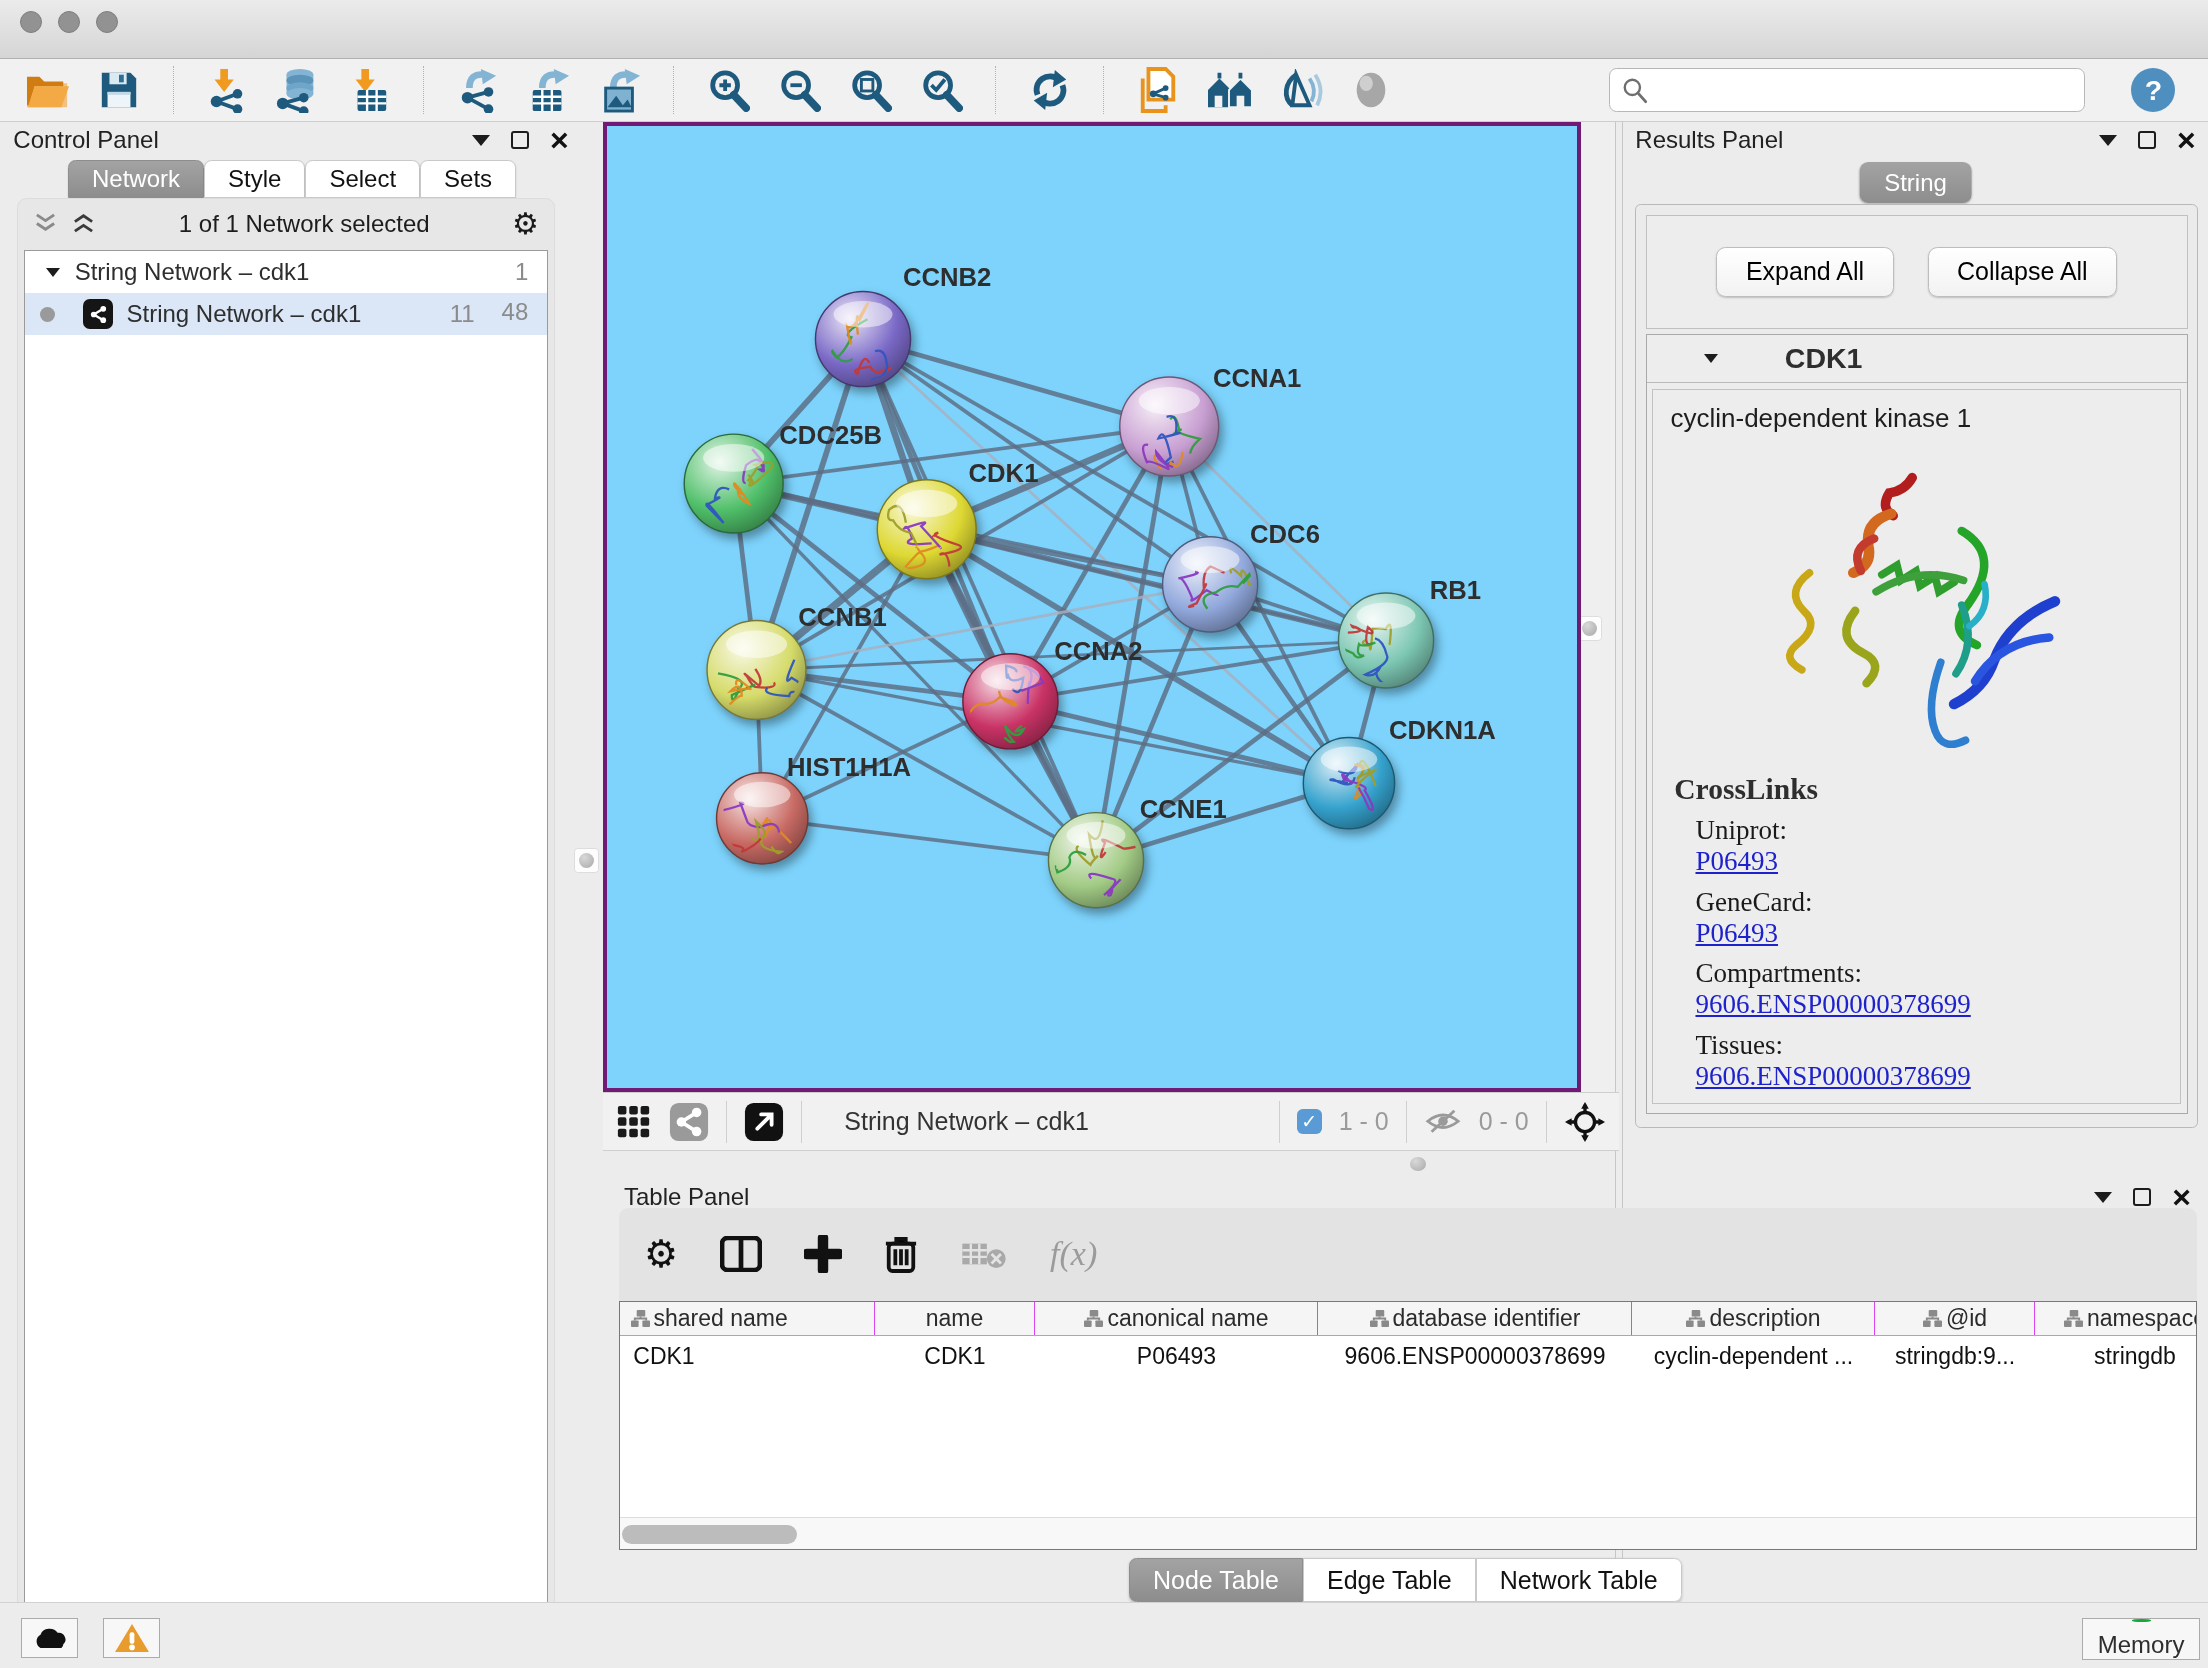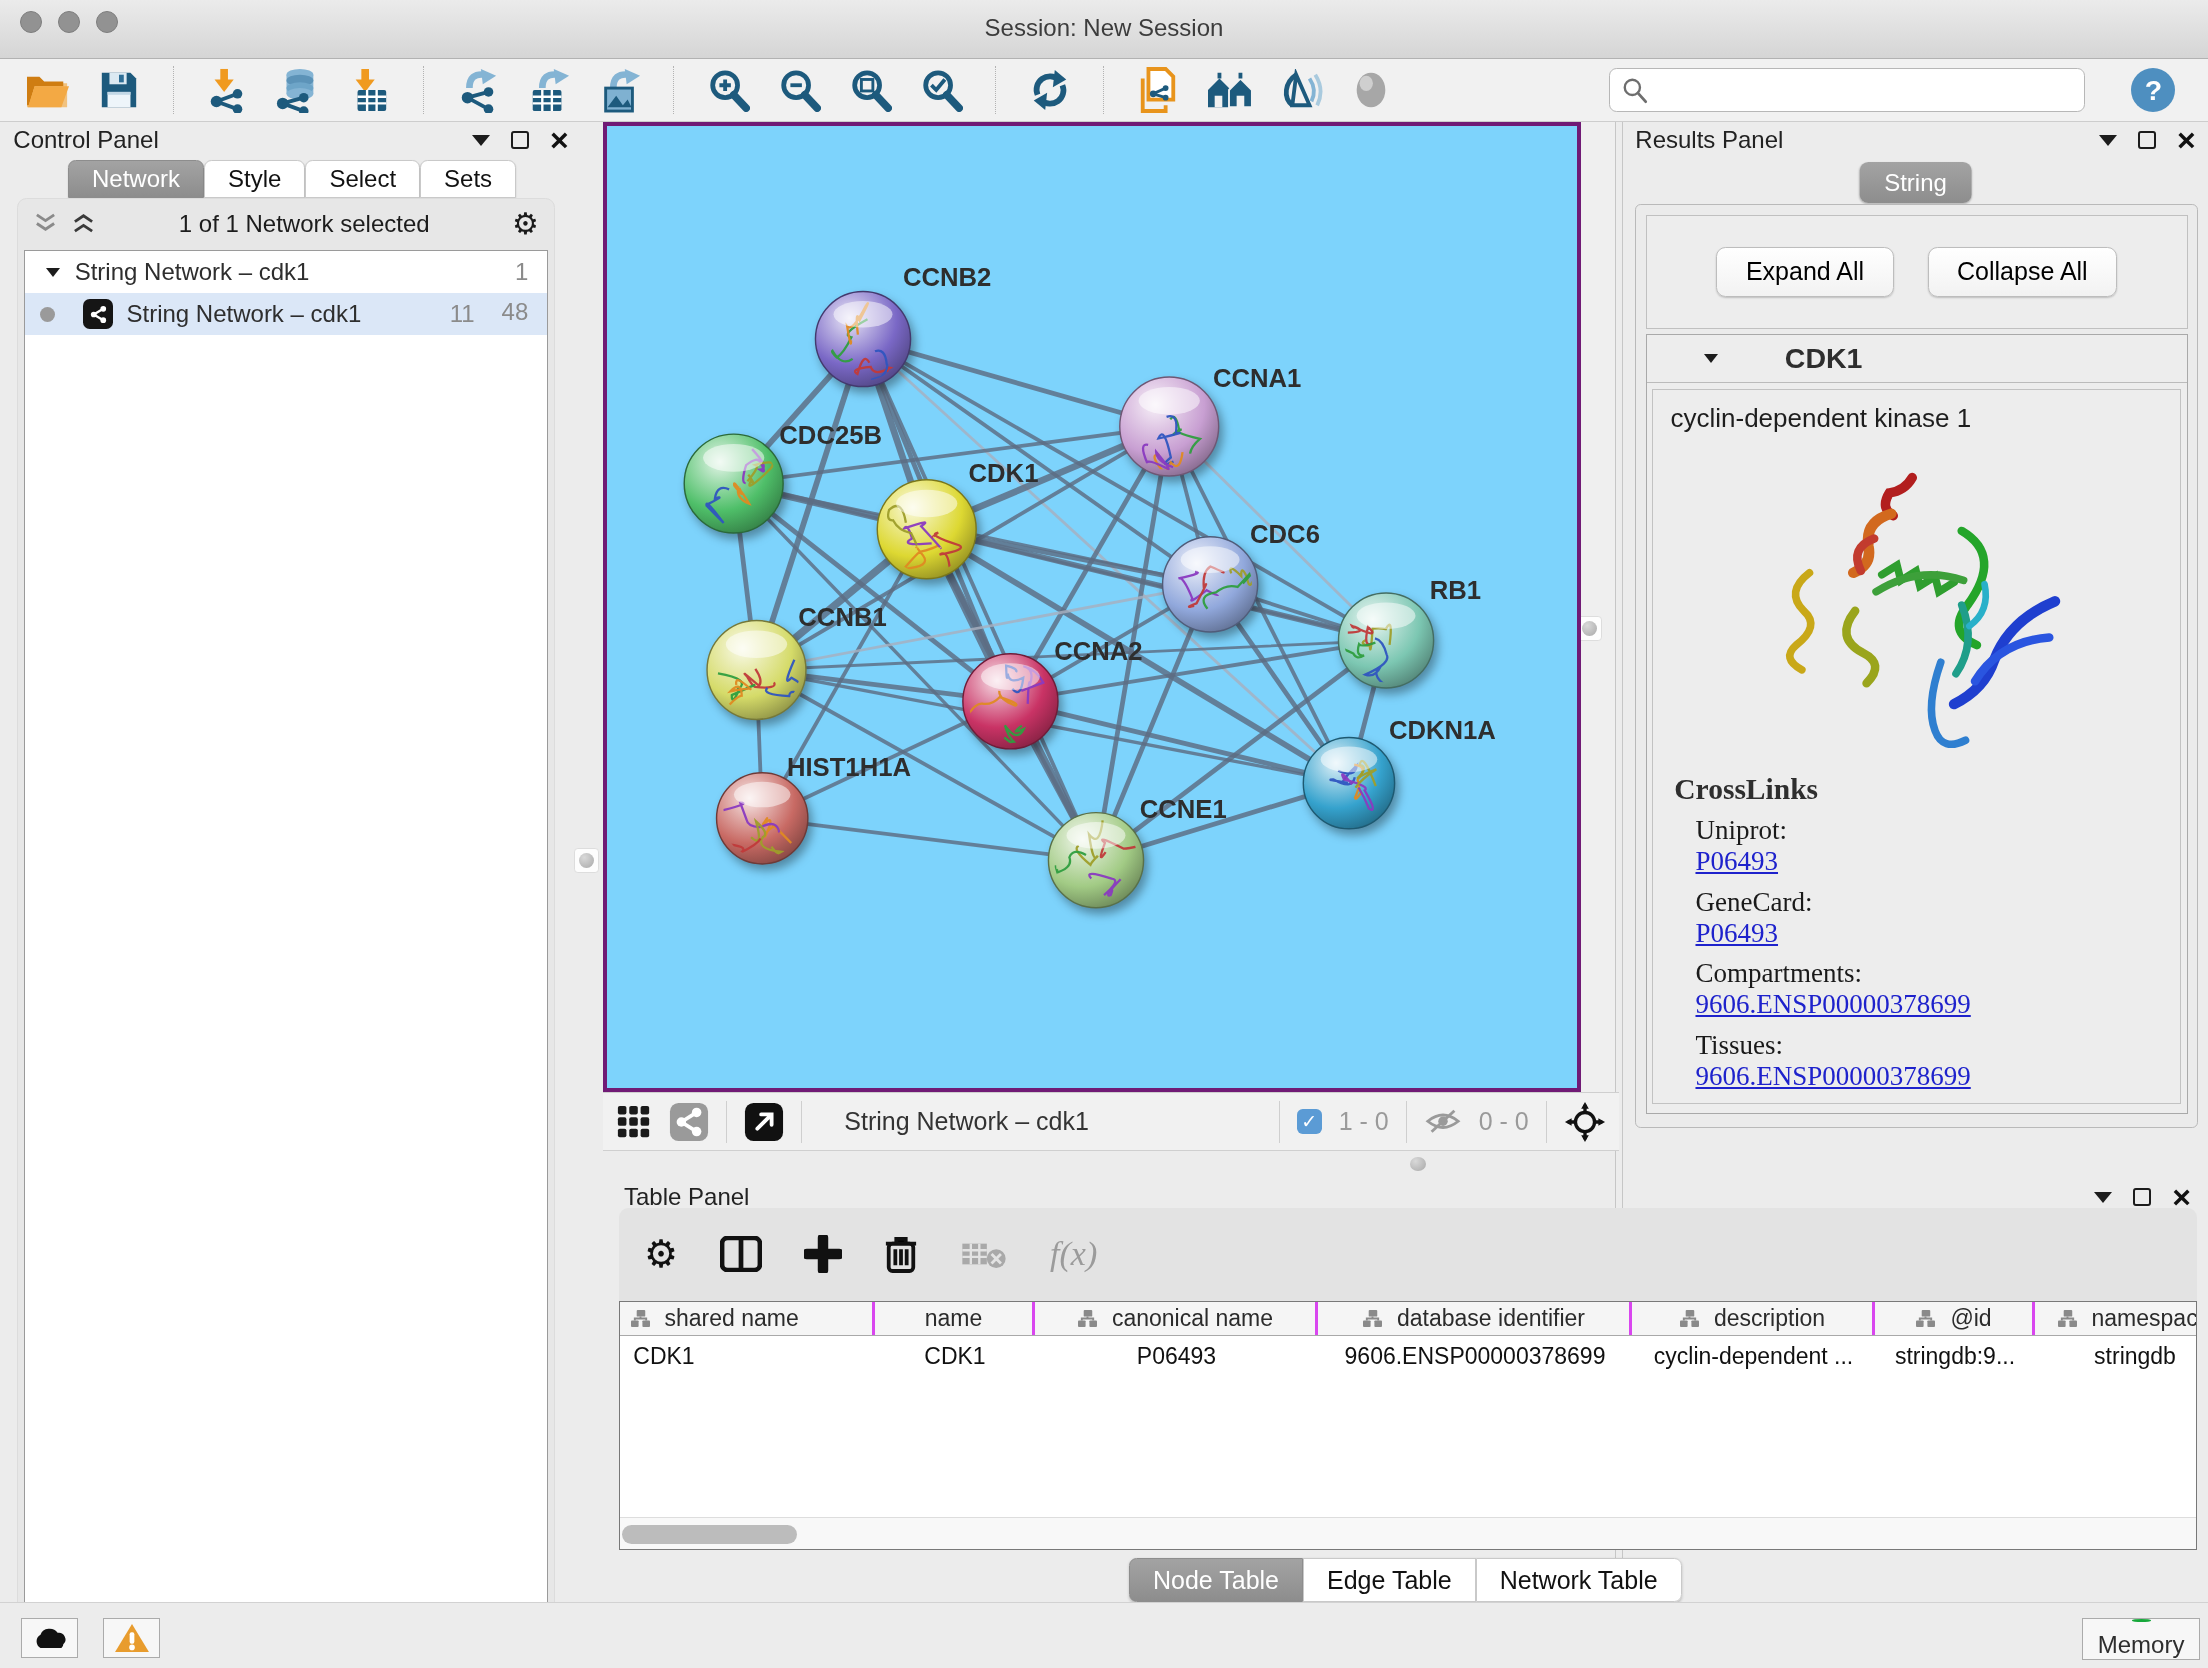--- a/index.html
+++ b/index.html
@@ -107,22 +107,22 @@
 
   
   #table-panel { position:absolute; left:603px; top:1179px; width:1605px; height:422px; }
   #tp-toolbar { position:absolute; left:16px; top:28.5px; width:1578px; height:93px;
     background:#e3e3e3; border-radius:9.5px 9.5px 0 0; display:flex; align-items:center; gap:42px; padding-left:25px; }
   #fx-label { font-family:"Liberation Serif","DejaVu Serif",serif; font-style:italic;
     font-size:34px; color:#9b9b9b; }
   #table-box { position:absolute; left:16px; top:122px; width:1578px; height:249px;
     background:#fff; border:1.9px solid #787878; overflow:hidden; }
   #tbl-head { display:flex; height:34px; background:#f5f5f5; border-bottom:1px solid #a9a9a9; }
-  .th { display:flex; align-items:center; justify-content:center; gap:14px; font-size:23px; color:#2b2b2b;
-    border-right:3px solid #d946ef; flex:none; height:100%; overflow:hidden; }
+  .th { display:flex; align-items:center; justify-content:center; gap:3px; font-size:23px; color:#2b2b2b;
+    border-right:1px solid #d946ef; flex:none; height:100%; overflow:hidden; }
   .th.first { justify-content:flex-start; padding-left:9.5px; }
   #tbl-row { display:flex; height:40px; align-items:center; }
   .td { font-size:23px; color:#111; flex:none; text-align:center; overflow:hidden; white-space:nowrap; }
   .td.first { text-align:left; padding-left:13.3px; }
   #tbl-scroll { position:absolute; left:0; right:0; bottom:0; height:32px; background:#f8f8f8;
     border-top:1px solid #ddd; }
   #tbl-thumb { position:absolute; left:1.9px; top:6.7px; width:175px; height:19px; border-radius:9.5px; background:#bcbcbc; }
   #tp-tabs { position:absolute; left:526px; top:379px; display:flex; box-shadow:0 1.9px 2.9px rgba(0,0,0,.2); border-radius:7.6px; }
   #tp-tabs .tab { border-radius:0; height:44px; font-size:25px; box-shadow:none; }
   #tp-tabs .tab:first-child { border-radius:7.6px 0 0 7.6px; }
@@ -142,21 +142,20 @@
   .ic-light { fill:#84b4d4; } .ic-light-s { stroke:#84b4d4; }
   .ic-orange { fill:#f09a20; }
 </style>
 </head>
 <body>
 
 <div id="titlebar">
   <div class="traffic" style="left:20px"></div>
   <div class="traffic" style="left:58px"></div>
   <div class="traffic" style="left:96px"></div>
-  <div id="win-title">Session: New Session</div>
 </div>
 
 <div id="toolbar">
   <div class="tb-ic">
     <svg width="46" height="42" viewBox="0 0 48 44">
         <path class="ic-orange" d="M2,10 L16,10 L21,15 L44,15 L44,40 L2,40 Z" opacity=".55"></path>
         <path d="M2,8 L15,8 L20,13 L40,13 L40,18 L10,18 L4,38 L2,38 Z" fill="#cf7d12"></path>
         <path d="M10,18 L46,18 L38,40 L3,40 Z" fill="#f3a944"></path>
       </svg>
   </div>

